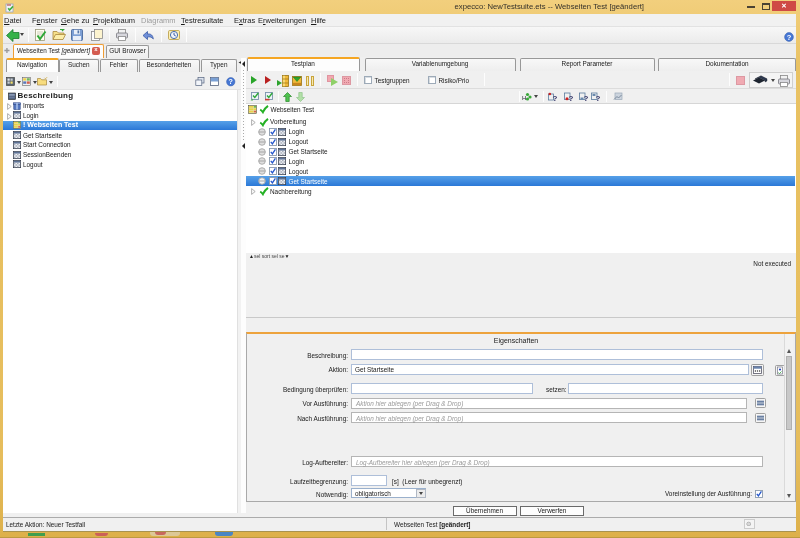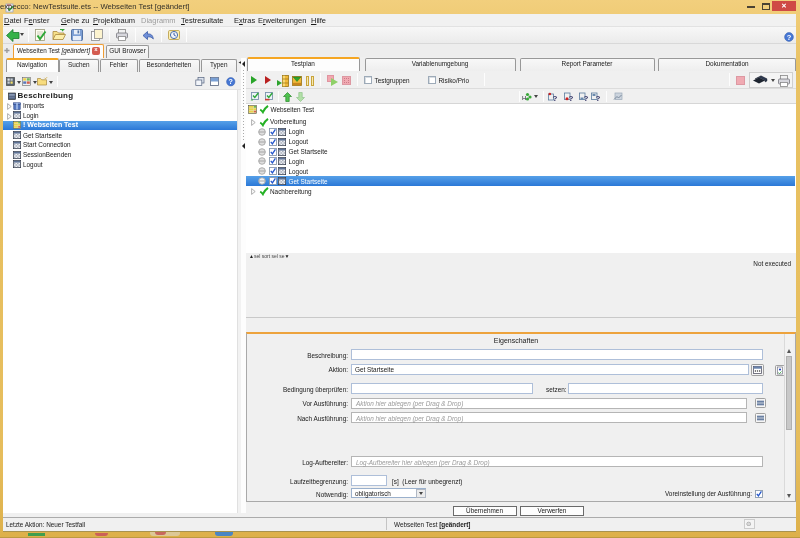--- a/index.html
+++ b/index.html
@@ -19,30 +19,30 @@
 </head>
 <body>
 <div class="abs" id="frame"></div>
 <div class="abs" id="app"></div>
 
 <svg class="abs" style="left:5px;top:3px" width="10" height="10" viewBox="0 0 10 10">
  <rect x="1" y="1" width="7" height="8" fill="#f3f3f7" stroke="#9aa7c0" stroke-width="0.8"></rect>
  <path d="M2 2h4" stroke="#c06a6a" stroke-width="1.4"></path>
  <path d="M3.2 5.2 L4.6 7 L8 3.4" stroke="#3fae3f" stroke-width="1.6" fill="none"></path>
 </svg>
-<div class="abs t" style="left:0;top:2px;width:800px;text-align:left;font-size:7.7px;color:#33302a;">expecco: NewTestsuite.ets -- Webseiten Test [geändert]</div>
+<div class="abs t" style="left:0;top:2px;width:644px;text-align:right;font-size:7.7px;color:#33302a;">expecco: NewTestsuite.ets -- Webseiten Test [geändert]</div>
 <div class="abs" style="left:747px;top:6px;width:8px;height:2px;background:#4a4233;"></div>
 <div class="abs" style="left:762px;top:3px;width:8px;height:6.5px;border:1px solid #4a4233;border-top:2px solid #4a4233;"></div>
 <div class="abs" style="left:772px;top:1px;width:24px;height:10px;background:#cf4a45;"></div>
 <div class="abs t" style="left:772px;top:2px;width:24px;text-align:center;font-size:6.5px;color:#fff;font-weight:bold;">✕</div>
 
 <div class="abs" style="left:3px;top:14px;width:793px;height:11.5px;background:#f1f1f1;"></div>
 <div class="abs t" id="menubar" style="top:16px;font-size:7.5px;">
  <span class="abs" style="left:4px"><u>D</u>atei</span>
- <span class="abs" style="left:24px">F<u>e</u>nster</span>
+ <span class="abs" style="left:32px">F<u>e</u>nster</span>
  <span class="abs" style="left:61px"><u>G</u>ehe zu</span>
  <span class="abs" style="left:93px"><u>P</u>rojektbaum</span>
  <span class="abs" style="left:141px;color:#9d9d9d;">Diagramm</span>
  <span class="abs" style="left:181px"><u>T</u>estresultate</span>
  <span class="abs" style="left:234px">E<u>x</u>tras</span>
  <span class="abs" style="left:258px">E<u>r</u>weiterungen</span>
  <span class="abs" style="left:311px"><u>H</u>ilfe</span>
 </div>
 
 <div class="abs" style="left:3px;top:25.5px;width:793px;height:18px;background:linear-gradient(#f7f7f7,#ebebeb);border-top:1px solid #e2e2e2;border-bottom:1px solid #d8d8d8;"></div>

